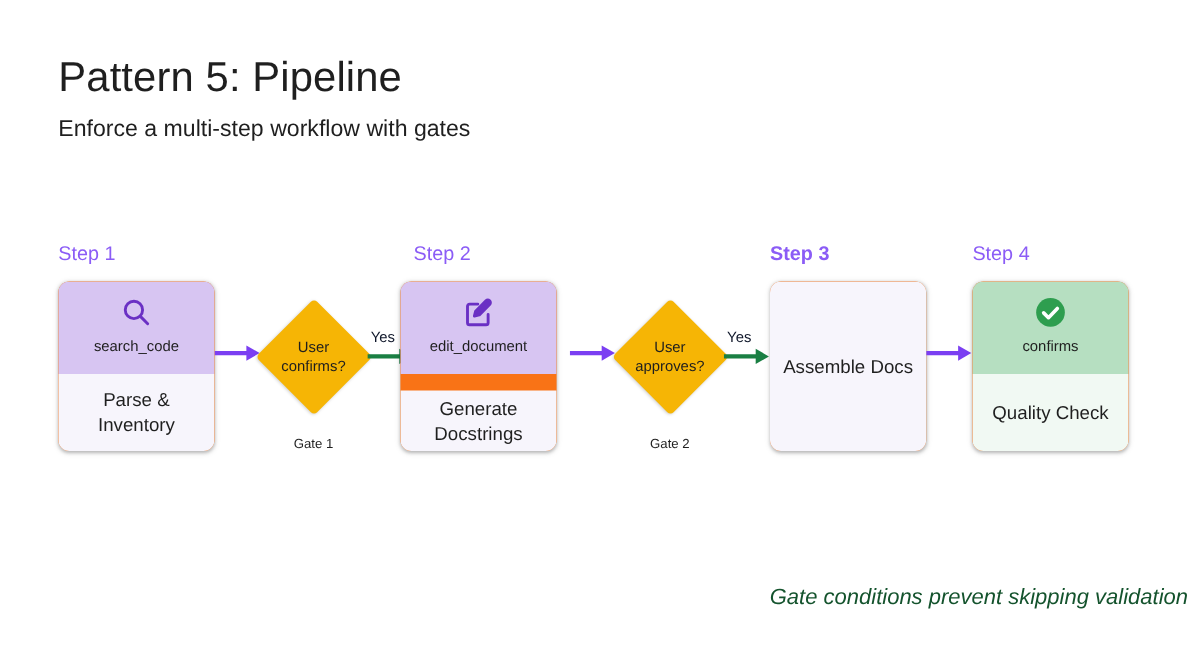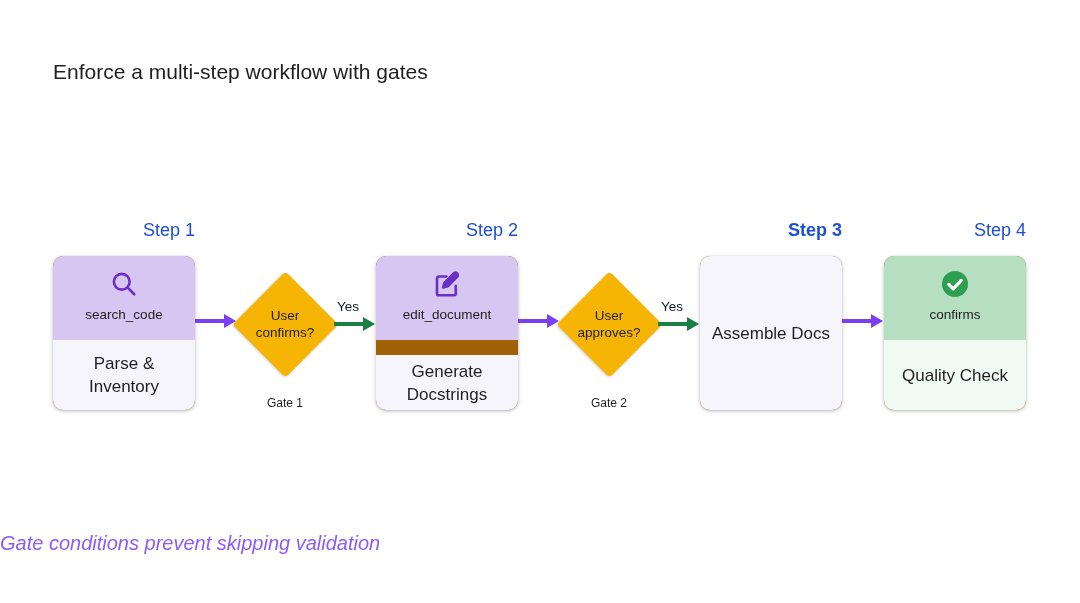--- a/index.html
+++ b/index.html
@@ -44,35 +44,35 @@
     position: absolute;
     left: 0;
     top: 0;
     width: 1080px;
     height: 603px;
   }
 
   .step-label {
     position: absolute;
     font-size: 18px;
-    color: #1d4ed8;
-    text-align: right;
+    color: #8b5cf6;
+    text-align: left;
     white-space: nowrap;
     line-height: 22px;
   }
 
   
   .card {
     position: absolute;
     width: 142px;
     height: 154px;
     border-radius: 10px;
     overflow: hidden;
     box-shadow: 0 1px 3px rgba(0,0,0,0.22), 0 1px 6px rgba(0,0,0,0.10);
-    background: #a16207;
+    background: #f97316;
     display: flex;
     flex-direction: column;
   }
   .card-top {
     height: 84px;
     display: flex;
     flex-direction: column;
     align-items: center;
     justify-content: flex-start;
     padding-top: 11px;
@@ -164,31 +164,32 @@
     white-space: nowrap;
     line-height: 16px;
   }
 
   
   .footer-note {
     position: absolute;
     left: 0;
     top: 530px;
     width: 1080px;
-    text-align: left;
+    text-align: right;
     font-size: 20px;
     font-style: italic;
-    color: #8b5cf6;
+    color: #14532d;
     line-height: 26px;
   }
 </style>
 </head>
 <body>
 
 <div class="header">
+  <h1 class="title">Pattern 5: Pipeline</h1>
   <p class="subtitle">Enforce a multi-step workflow with gates</p>
 </div>
 
 <div class="flow">
 
   <div class="step-label" style="left:53px; top:219px; width:142px;">Step 1</div>
   <div class="step-label" style="left:376px; top:219px; width:142px;">Step 2</div>
   <div class="step-label" style="left:700px; top:219px; width:142px;font-weight:bold;">Step 3</div>
   <div class="step-label" style="left:884px; top:219px; width:142px;">Step 4</div>
 
@@ -222,21 +223,21 @@
   <div class="gate-caption" style="left:232px; top:392px; width:106px;">Gate 1</div>
 
   <div class="yes-label" style="left:337px; top:299px;">Yes</div>
   <div class="arrow" style="left:334px; top:313px; width:42px;">
     <svg width="42" height="22" viewBox="0 0 42 22">
       <line x1="0" y1="11" x2="30" y2="11" stroke="#1a7f43" stroke-width="4"></line>
       <polygon points="29,4 41,11 29,18" fill="#1a7f43"></polygon>
     </svg>
   </div>
 
-  <div class="card" style="left:376px; top:256px;gap:15px;">
+  <div class="card" style="left:364px; top:256px;gap:15px;">
     <div class="card-top purple">
       <div class="card-icon">
         <svg width="30" height="30" viewBox="0 0 24 24" fill="none" stroke="#6a30c4" stroke-width="2.1" stroke-linecap="round" stroke-linejoin="round">
           <path d="M19 13.5V19.5a1.5 1.5 0 0 1-1.5 1.5h-12A1.5 1.5 0 0 1 4 19.5v-12A1.5 1.5 0 0 1 5.5 6h6"></path>
           <path d="M17.4 3.6a1.9 1.9 0 0 1 2.7 2.7L12.6 13.8l-3.6.9.9-3.6z" fill="#6a30c4" stroke="#6a30c4"></path>
         </svg>
       </div>
       <div class="tool-name">edit_document</div>
     </div>
     <div class="card-bottom purple">Generate Docstrings</div>

